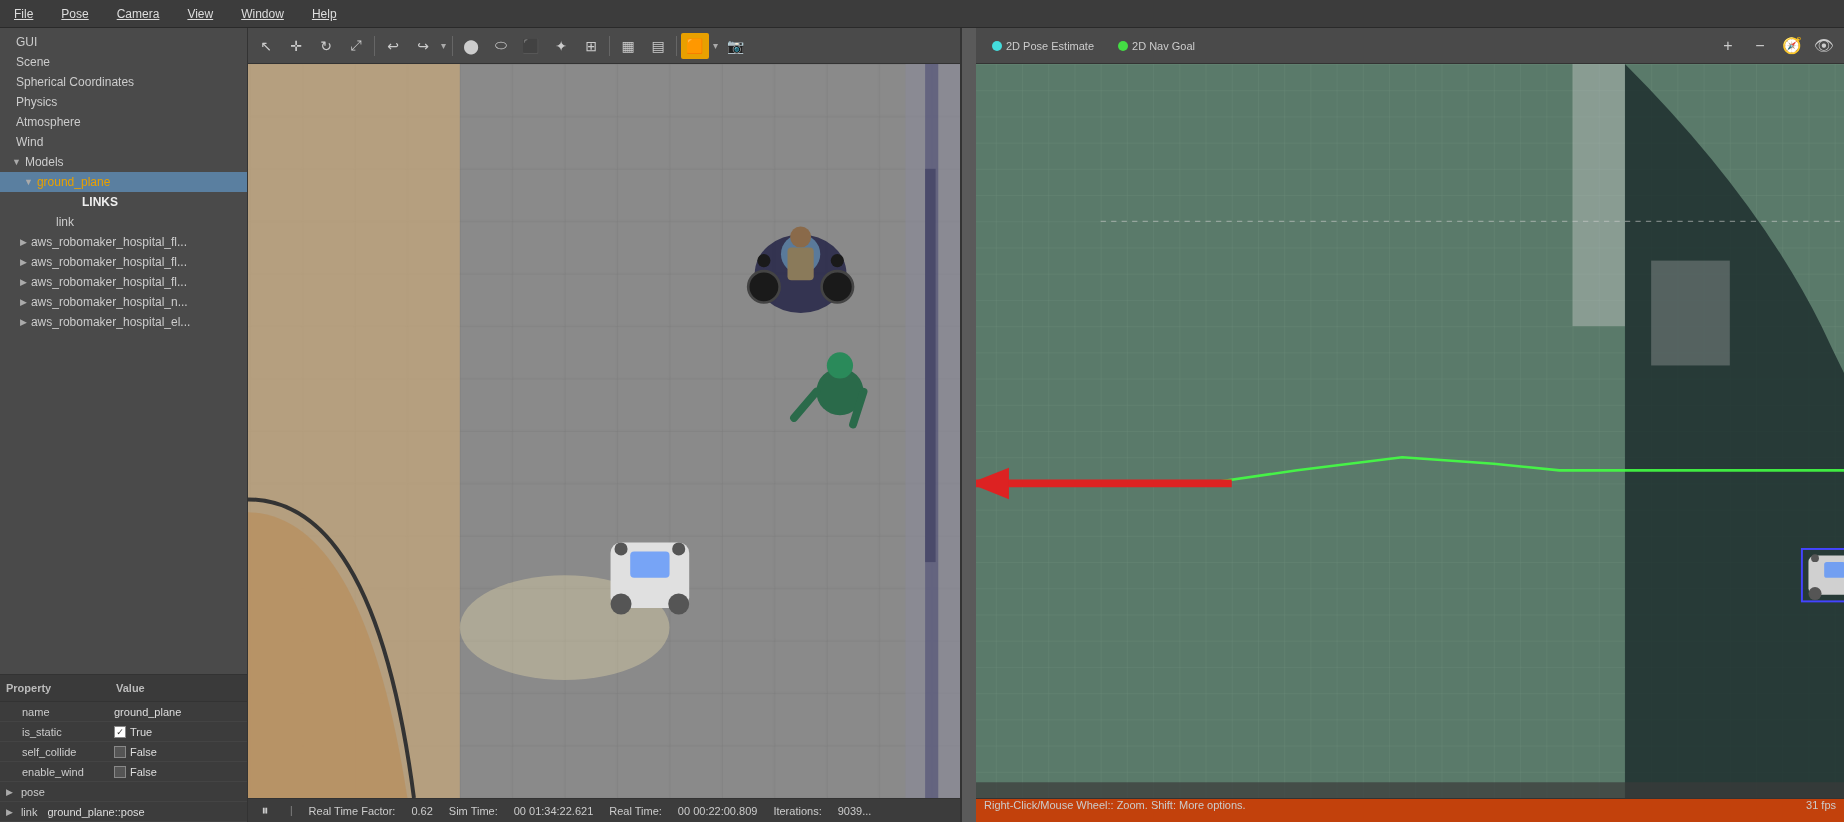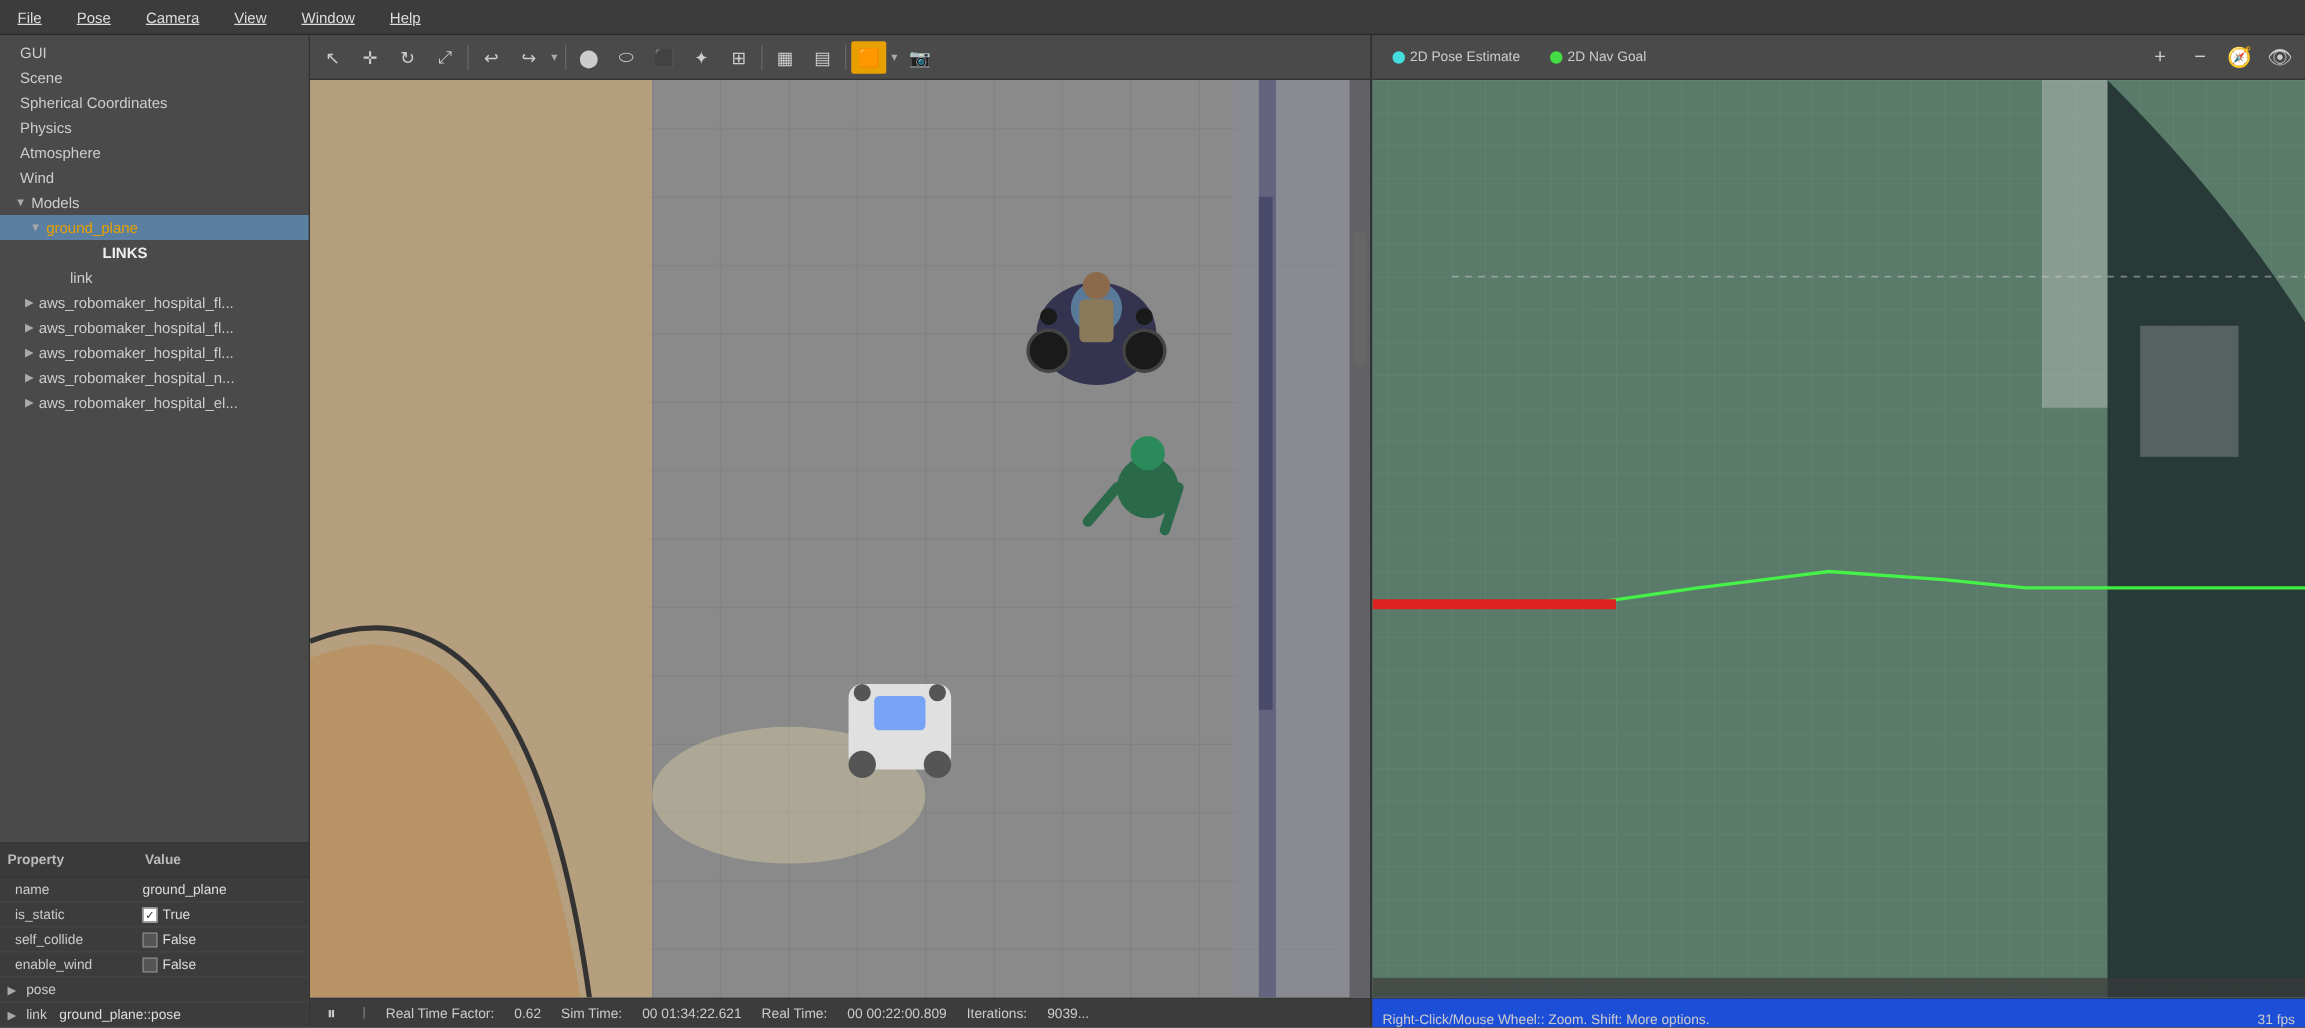--- a/index.html
+++ b/index.html
@@ -132,21 +132,21 @@
     }
     .props-col-header:first-child { width: 110px; }
     .props-row {
       display: flex;
       align-items: center;
       border-bottom: 1px solid #444;
       height: 20px;
     }
     .props-key {
       width: 110px;
-      padding: 0 12px;
+      padding: 0 22px;
       font-size: 11px;
       color: #ccc;
       flex-shrink: 0;
     }
     .props-value {
       flex: 1;
       padding: 0 4px;
       font-size: 11px;
       color: #ddd;
       display: flex;
@@ -221,26 +221,27 @@
       padding: 0 8px;
       font-size: 11px;
       color: #ccc;
       gap: 16px;
       border-top: 1px solid #333;
       flex-shrink: 0;
     }
 
     
     .rviz-panel {
-      width: 748px;
+      width: 884px;
       display: flex;
       flex-direction: column;
       background: #5a5a5a;
       flex-shrink: 0;
       border-left: 2px solid #333;
+      padding-left: 14px;
     }
     .rviz-toolbar {
       height: 36px;
       background: #4a4a4a;
       display: flex;
       align-items: center;
       padding: 0 8px;
       gap: 8px;
       border-bottom: 1px solid #333;
       flex-shrink: 0;
@@ -271,23 +272,23 @@
 
     
     .rviz-map {
       flex: 1;
       position: relative;
       background: #5a7a6a;
       overflow: hidden;
     }
     .rviz-statusbar {
       height: 24px;
-      background: #1d4ed8;
-      display: flex;
-      align-items: flex-end;
+      background: #c2410c;
+      display: flex;
+      align-items: flex-start;
       justify-content: space-between;
       padding: 0 8px;
       font-size: 11px;
       color: #ccc;
       border-top: 1px solid #333;
       flex-shrink: 0;
     }
 
     
     .scene-svg {

